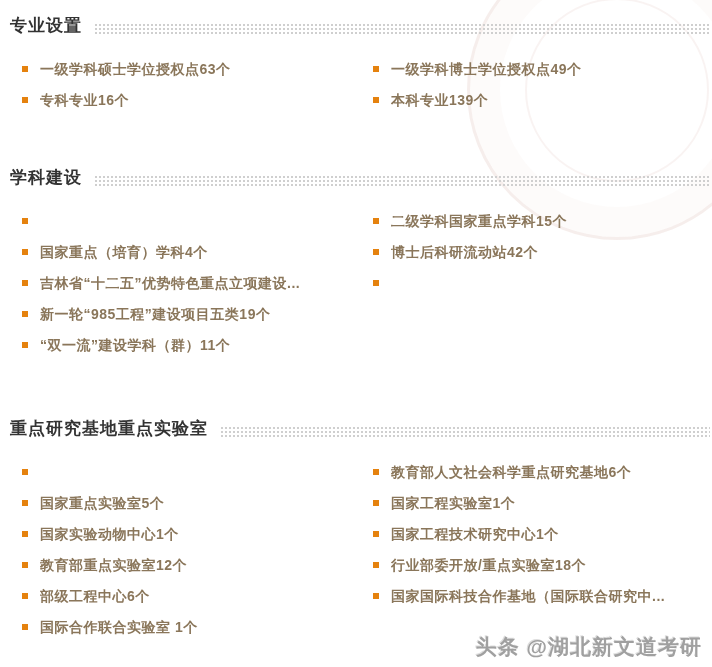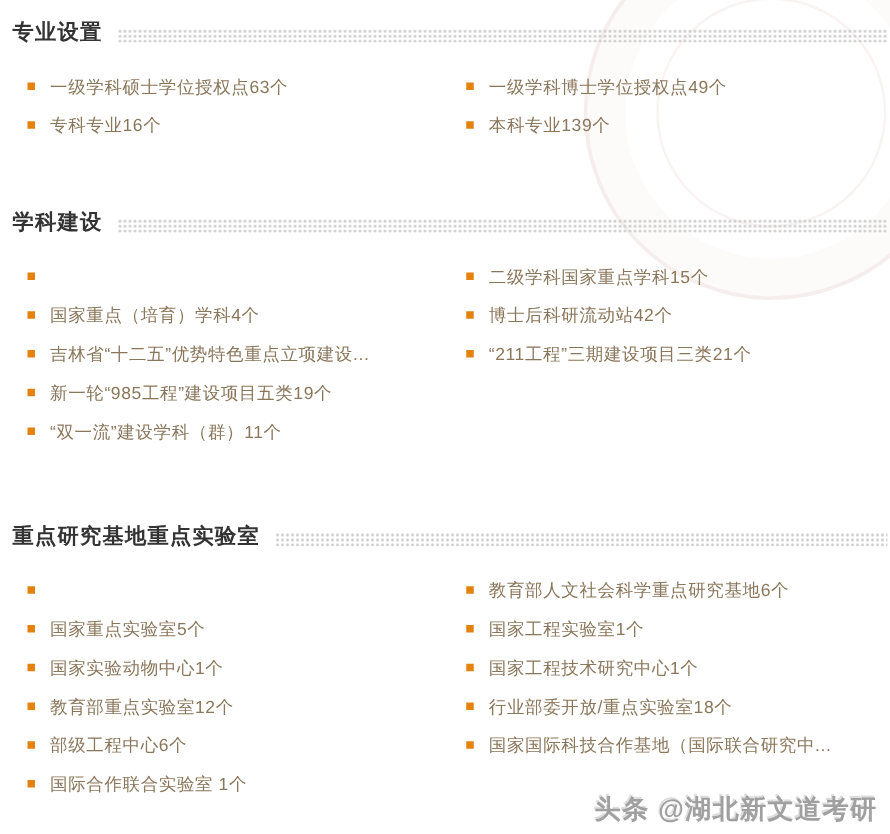--- a/index.html
+++ b/index.html
@@ -75,20 +75,21 @@
     list-style:none;
     margin:0;
     padding:0;
   }
   li.stat-item{
     display:flex;
     align-items:center;
     height:31px;
     padding-left:12px;
     cursor:pointer;
+    font-weight:bold;
   }
   .bullet{
     width:6px;
     height:6px;
     background:var(--bullet);
     margin-right:12px;
     flex:none;
     margin-top:-2px;
   }
   .stat-text{
@@ -178,21 +179,20 @@
             <li class="stat-item">
               <span class="bullet"></span>
               <span class="stat-text">二级学科国家重点学科15个</span>
             </li>
             <li class="stat-item">
               <span class="bullet"></span>
               <span class="stat-text">博士后科研流动站42个</span>
             </li>
             <li class="stat-item">
               <span class="bullet"></span>
-              <span class="stat-text">“211工程”三期建设项目三类21个</span>
             </li>
           </ul>
         </div>
       </section>
       <section class="block m3">
         <div class="sec-header">
           <h2 class="sec-title">重点研究基地重点实验室</h2>
           <div class="dotted"></div>
         </div>
         <div class="cols">

